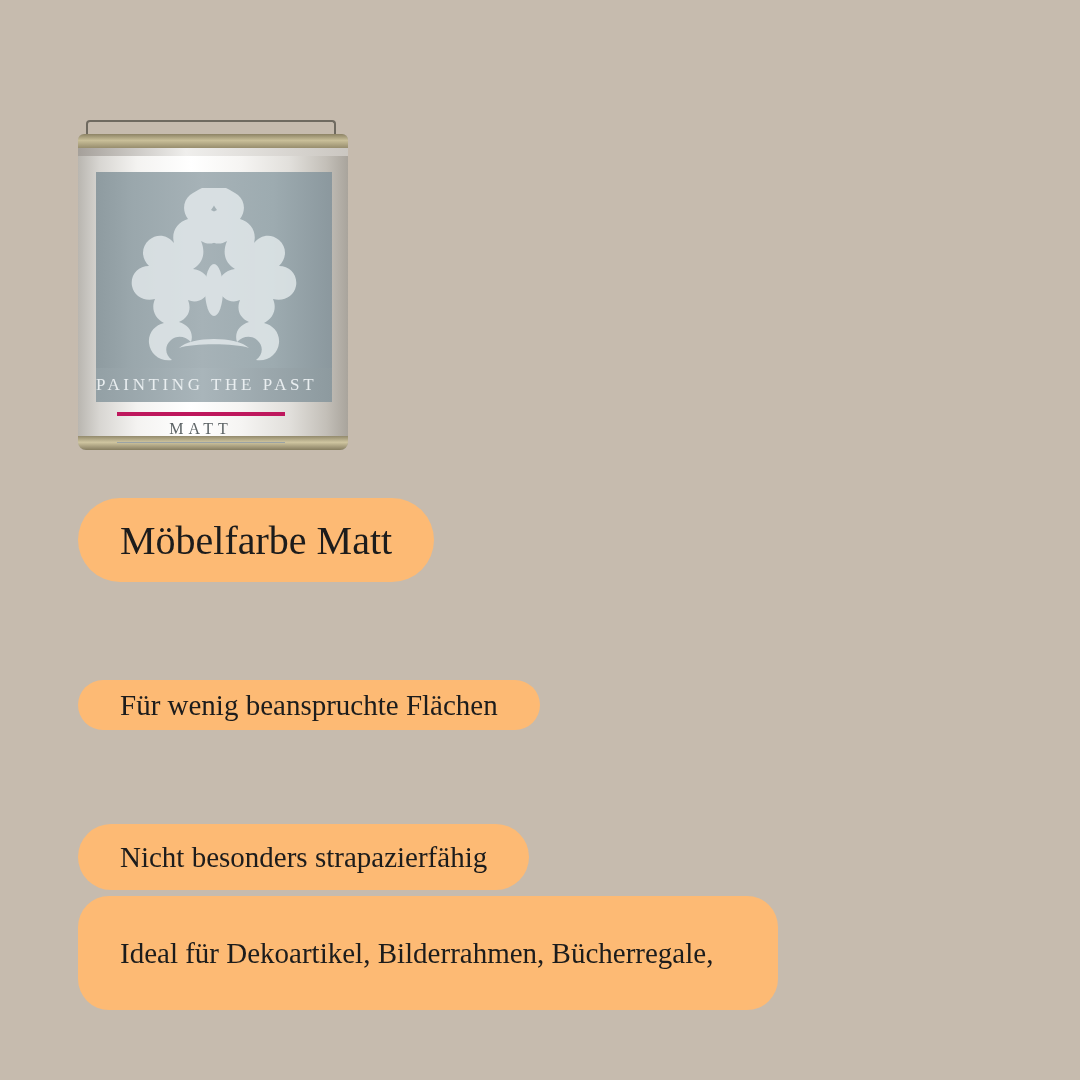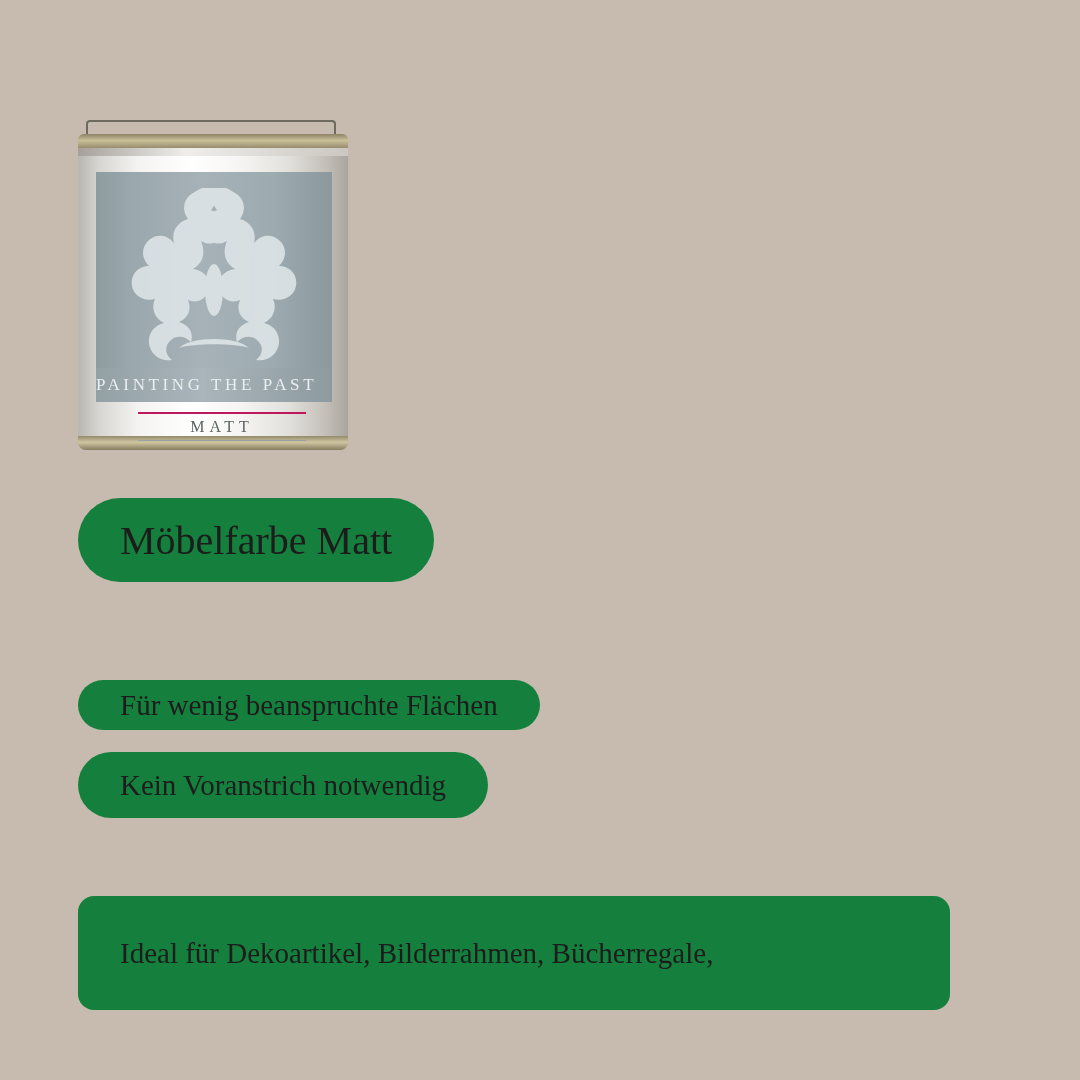--- a/index.html
+++ b/index.html
@@ -105,41 +105,41 @@
   }
   .brand-band span {
     font-family: "Liberation Serif", serif;
     font-size: 17px;
     letter-spacing: 3.6px;
     color: #e9eef0;
     white-space: nowrap;
   }
   .finish-band {
     position: absolute;
-    left: 60px;
+    left: 39px;
     top: 292px;
     width: 168px;
     height: 26px;
-    border-top: 2px solid #be185d;
+    border-top: 4px solid #be185d;
     border-bottom: 1px solid #9aa3a5;
     display: flex;
     align-items: center;
     justify-content: center;
   }
   .finish-band span {
     font-family: "Liberation Serif", serif;
     font-size: 16px;
     letter-spacing: 5px;
     color: #5d6466;
   }
 
   
   .pill {
     position: absolute;
-    background: #15803d;
+    background: #fdba74;
     border-radius: 60px;
     display: flex;
     align-items: center;
     box-sizing: border-box;
     color: #1c1c1c;
   }
   .pill-title {
     left: 78px;
     top: 498px;
     height: 84px;
@@ -170,26 +170,26 @@
   .pill-f4 {
     left: 78px;
     top: 824px;
     height: 66px;
     padding: 0 42px;
     font-size: 29px;
   }
   .pill-f5 {
     left: 78px;
     top: 896px;
-    width: 872px;
+    width: 700px;
     height: 114px;
     padding: 0 42px;
     font-size: 29px;
     line-height: 44px;
-    border-radius: 16px;
+    border-radius: 31px;
     align-items: center;
   }
   .pill-f5 .txt {
     display: block;
   }
 </style>
 </head>
 <body>
 
 <div id="page">
@@ -220,22 +220,22 @@
     </div>
   </div>
 
   <div class="pill pill-title">
     <span>Möbelfarbe Matt</span>
   </div>
 
   <div class="pill pill-f2">
     <span>Für wenig beanspruchte Flächen</span>
   </div>
-  <div class="pill pill-f3">
-    <span>Kein Voranstrich notwendig</span>
+  <div class="pill pill-f4">
+    <span>Nicht besonders strapazierfähig</span>
   </div>
 
   <div class="pill pill-f5">
     <div>
       <span class="txt">Ideal für Dekoartikel, Bilderrahmen, Bücherregale,</span>
     </div>
   </div>
 
 </div>
 

